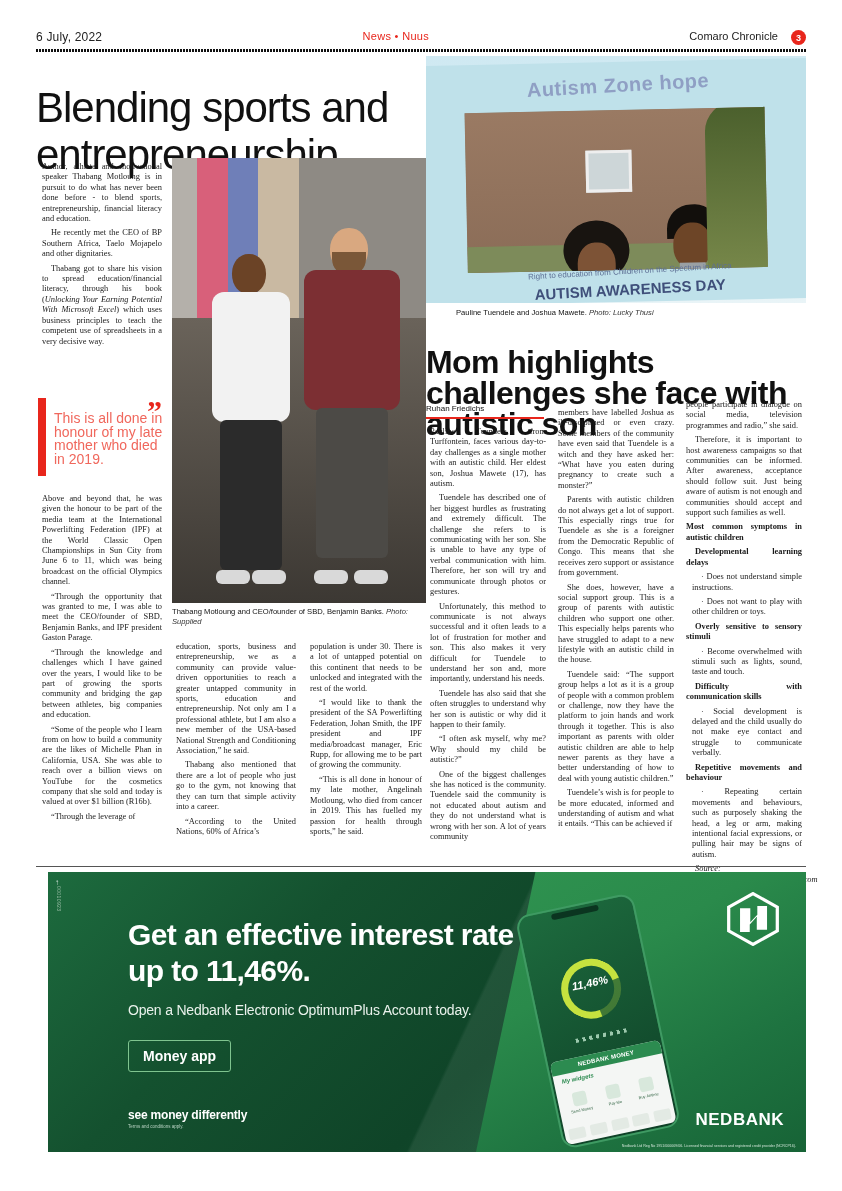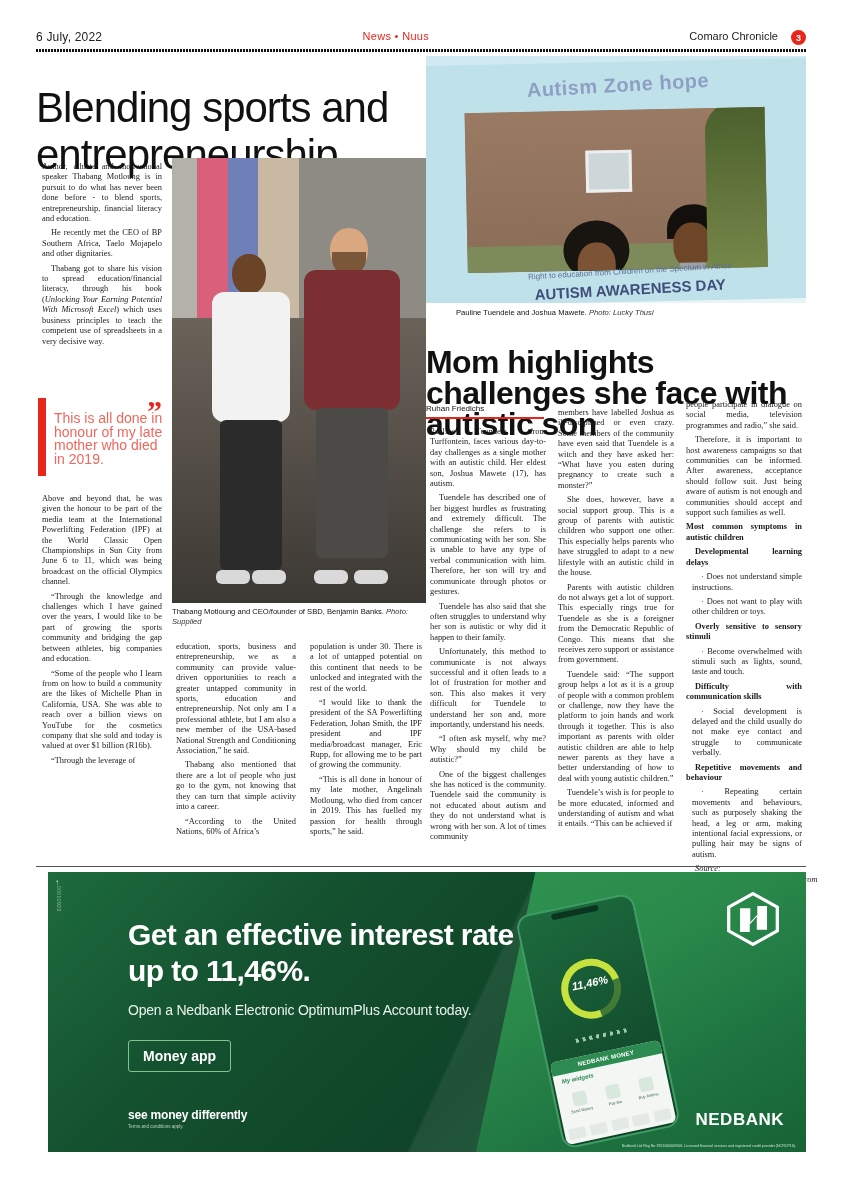--- a/index.html
+++ b/index.html
@@ -281,20 +281,21 @@
     </div>
 
   <div class="pullquote">
     <div class="pq-bar"></div>
     <div class="pq-marks">”</div>
     <div class="pq-text">This is all done in honour of my late mother who died in 2019.</div>
   </div>
 
   <div class="col" id="col1b">
       <p class="noind">Above and beyond that, he was given the honour to be part of the media team at the International Powerlifting Federation (IPF) at the World Classic Open Championships in Sun City from June 6 to 11, which was being broadcast on the official Olympics channel.</p>
+      <p class="">“Through the opportunity that was granted to me, I was able to meet the CEO/founder of SBD, Benjamin Banks, and IPF president Gaston Parage.</p>
       <p class="">“Through the knowledge and challenges which I have gained over the years, I would like to be part of growing the sports community and bridging the gap between athletes, big companies and education.</p>
       <p class="">“Some of the people who I learn from on how to build a community are the likes of Michelle Phan in California, USA. She was able to reach over a billion views on YouTube for the cosmetics company that she sold and today is valued at over $1 billion (R16b).</p>
       <p class="">“Through the leverage of</p>
     </div>
 
   <div class="photo-left">
     <div class="ph2-bg"></div>
     <div class="ph2-wall"></div>
     <div class="ph2-floor"></div>
     <div class="m1">
@@ -352,29 +353,29 @@
   <div class="cap" id="cap-right">Pauline Tuendele and Joshua Mawete. <i>Photo: Lucky Thusi</i></div>
 
   <h1 class="hl-2">Mom highlights challenges she face with autistic son</h1>
 
   <div class="byline">Ruhan Friedichs</div>
   <div class="byline-rule"></div>
 
   <div class="col" id="rcol1">
       <p class="noind">Pauline Tuendele, from Turffontein, faces various day-to-day challenges as a single mother with an autistic child. Her eldest son, Joshua Mawete (17), has autism.</p>
       <p class="">Tuendele has described one of her biggest hurdles as frustrating and extremely difficult. The challenge she refers to is communicating with her son. She is unable to have any type of verbal communication with him. Therefore, her son will try and communicate through photos or gestures.</p>
+      <p class="">Unfortunately, this method to communicate is not always successful and it often leads to a lot of frustration for mother and son. This also makes it very difficult for Tuendele to understand her son and, more importantly, understand his needs.</p>
       <p class="">Tuendele has also said that she often struggles to understand why her son is autistic or why did it happen to their family.</p>
-      <p class="">Unfortunately, this method to communicate is not always successful and it often leads to a lot of frustration for mother and son. This also makes it very difficult for Tuendele to understand her son and, more importantly, understand his needs.</p>
       <p class="">“I often ask myself, why me? Why should my child be autistic?”</p>
-      <p class="">One of the biggest challenges she has noticed is the community. Tuendele said the community is not educated about autism and they do not understand what is wrong with her son. A lot of times community</p>
+      <p class="">One of the biggest challenges she has noticed is the community. Tuendele said the community is not educated about autism and they do not understand what is wrong with her son. A lot of years community</p>
     </div>
   <div class="col" id="rcol2">
       <p class="noind">members have labelled Joshua as ill-disciplined or even crazy. Some members of the community have even said that Tuendele is a witch and they have asked her: “What have you eaten during pregnancy to create such a monster?”</p>
+      <p class="">Parents with autistic children do not always get a lot of support. This especially rings true for Tuendele as she is a foreigner from the Democratic Republic of Congo. This means that she receives zero support or assistance from government.</p>
       <p class="">She does, however, have a social support group. This is a group of parents with autistic children who support one other. This especially helps parents who have struggled to adapt to a new lifestyle with an autistic child in the house.</p>
-      <p class="">Parents with autistic children do not always get a lot of support. This especially rings true for Tuendele as she is a foreigner from the Democratic Republic of Congo. This means that she receives zero support or assistance from government.</p>
       <p class="">Tuendele said: “The support group helps a lot as it is a group of people with a common problem or challenge, now they have the platform to join hands and work through it together. This is also important as parents with older autistic children are able to help newer parents as they have a better understanding of how to deal with young autistic children.”</p>
       <p class="">Tuendele’s wish is for people to be more educated, informed and understanding of autism and what it entails. “This can be achieved if</p>
     </div>
   <div class="col" id="rcol3">
     <div>
         <p class="noind">people participate in dialogue on social media, television programmes and radio,” she said.</p>
         <p class="">Therefore, it is important to host awareness campaigns so that communities can be informed. After awareness, acceptance should follow suit. Just being aware of autism is not enough and communities should accept and support such families as well.</p>
       </div>
     <div>
         <p class="noind"><b>Most common symptoms in autistic children</b></p>

